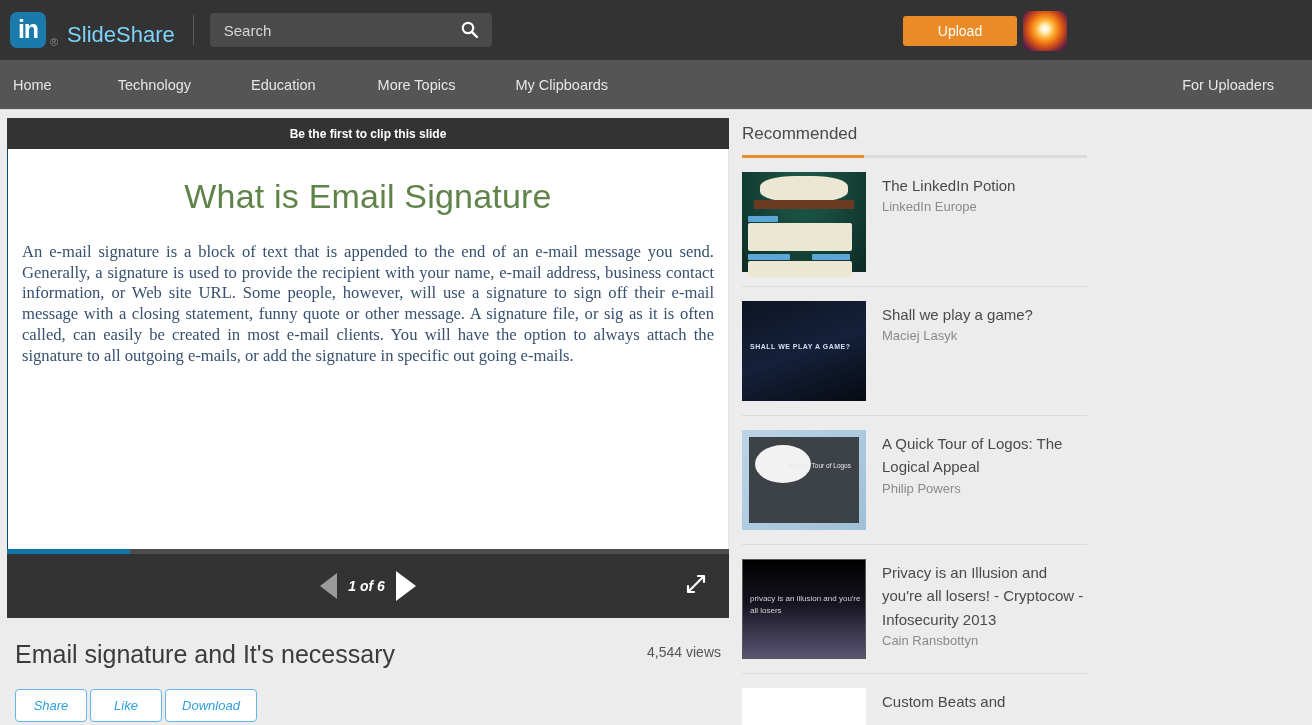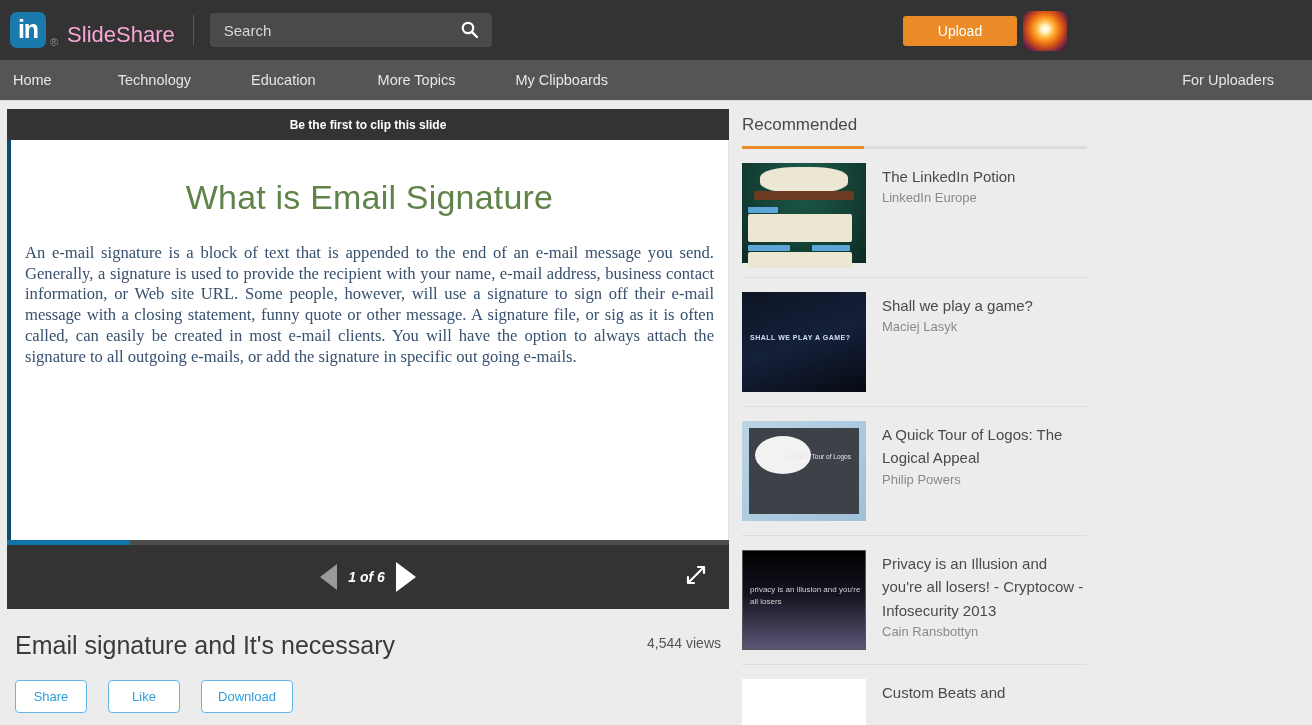--- a/index.html
+++ b/index.html
@@ -18,21 +18,21 @@
   .logo-wrap { display: flex; align-items: flex-end; padding-left: 10px; }
   .in-logo {
     width: 36px; height: 36px; border-radius: 7px;
     background: #1a7aab; color: #ffffff;
     font-weight: bold; font-size: 25px; line-height: 34px;
     text-align: center; letter-spacing: -1px;
     font-family: "Liberation Sans", sans-serif;
   }
   .reg-mark { color: #8b8b8b; font-size: 11px; margin-left: 4px; margin-top: 10px; }
   .brand {
-    color: #f9a8d4; font-size: 22px; margin-left: 9px; font-weight: normal;
+    color: #7dd3fc; font-size: 22px; margin-left: 9px; font-weight: normal;
   }
   .divider-v {
     width: 1px; height: 30px; background: #5a5a5a; margin: 0 16px 0 18px;
   }
   .search-box {
     width: 282px; height: 34px; background: #4a4a4a; border-radius: 4px;
     display: flex; align-items: center; position: relative;
   }
   .search-box input {
     background: transparent; border: none; outline: none;
@@ -50,21 +50,21 @@
   .avatar {
     position: absolute; left: 1023px; top: 11px;
     width: 44px; height: 40px; border-radius: 8px;
     background: radial-gradient(circle at 50% 45%,
       #ffffff 0%, #fff3c4 12%, #ffb63d 28%, #f07a14 45%,
       #c4451c 62%, #6b2246 80%, #2e1430 100%);
   }
 
   
   .navbar {
-    height: 41px; background: #555555;
+    height: 50px; background: #555555;
     display: flex; align-items: center; position: relative;
     border-bottom: 1px solid #dcdcdc;
   }
   .nav-item {
     color: #e6e6e6; font-size: 14.5px; cursor: pointer; white-space: nowrap;
   }
   .nav-left { display: flex; align-items: center; }
   .nav-right { position: absolute; right: 0; padding-right: 38px; }
 
   
@@ -73,22 +73,22 @@
   .right-col { width: 577px; padding: 14px 0 0 13px; }
 
   
   .player { width: 722px; background: #ffffff; }
   .clip-bar {
     height: 31px; background: #333333; color: #ffffff;
     font-size: 12px; font-weight: bold;
     display: flex; align-items: center; justify-content: center;
   }
   .slide {
-    height: 400px; background: #ffffff; padding: 38px 8px 0 8px;
-    border-left: 4px solid #0c4a6e; border-right: 1px solid #e3e3e3;
+    height: 400px; background: #ffffff; padding: 28px 8px 0 8px;
+    border-left: 1px solid #0c4a6e; border-right: 1px solid #e3e3e3;
   }
   .slide-title {
     text-align: center; color: #5f8348; font-size: 34px;
     font-weight: normal; letter-spacing: .2px; margin-bottom: 26px;
   }
   .slide-body {
     color: #37506f; font-family: "Liberation Serif", serif;
     font-size: 16.6px; line-height: 1.25; text-align: justify;
     padding: 0 6px;
   }
@@ -109,21 +109,21 @@
     border-bottom: 15px solid transparent; border-left: 20px solid #ffffff;
     cursor: pointer;
   }
   .page-count { color: #ffffff; font-size: 14px; font-style: italic; font-weight: bold; }
   .fullscreen { position: absolute; right: 22px; cursor: pointer; }
 
   
   .deck-info { position: relative; padding: 22px 0 0 8px; }
   .deck-title { font-size: 25px; color: #3b3b3b; font-weight: normal; }
   .views { position: absolute; right: 8px; top: 26px; font-size: 14px; color: #555555; }
-  .btn-row { display: flex; gap: 21px; margin-top: 20px; }
+  .btn-row { display: flex; gap: 3px; margin-top: 20px; font-style: italic; }
   .action-btn {
     background: #ffffff; border: 1px solid #62b7e8; border-radius: 4px;
     color: #2f9fdc; font-size: 13px; padding: 8px 0; width: 72px;
     text-align: center; cursor: pointer; font-family: "Liberation Sans", sans-serif;
   }
   .action-btn.wide { width: 92px; }
 
   
   .rec-head {
     font-size: 17px; color: #4a4a4a; padding-bottom: 11px;

